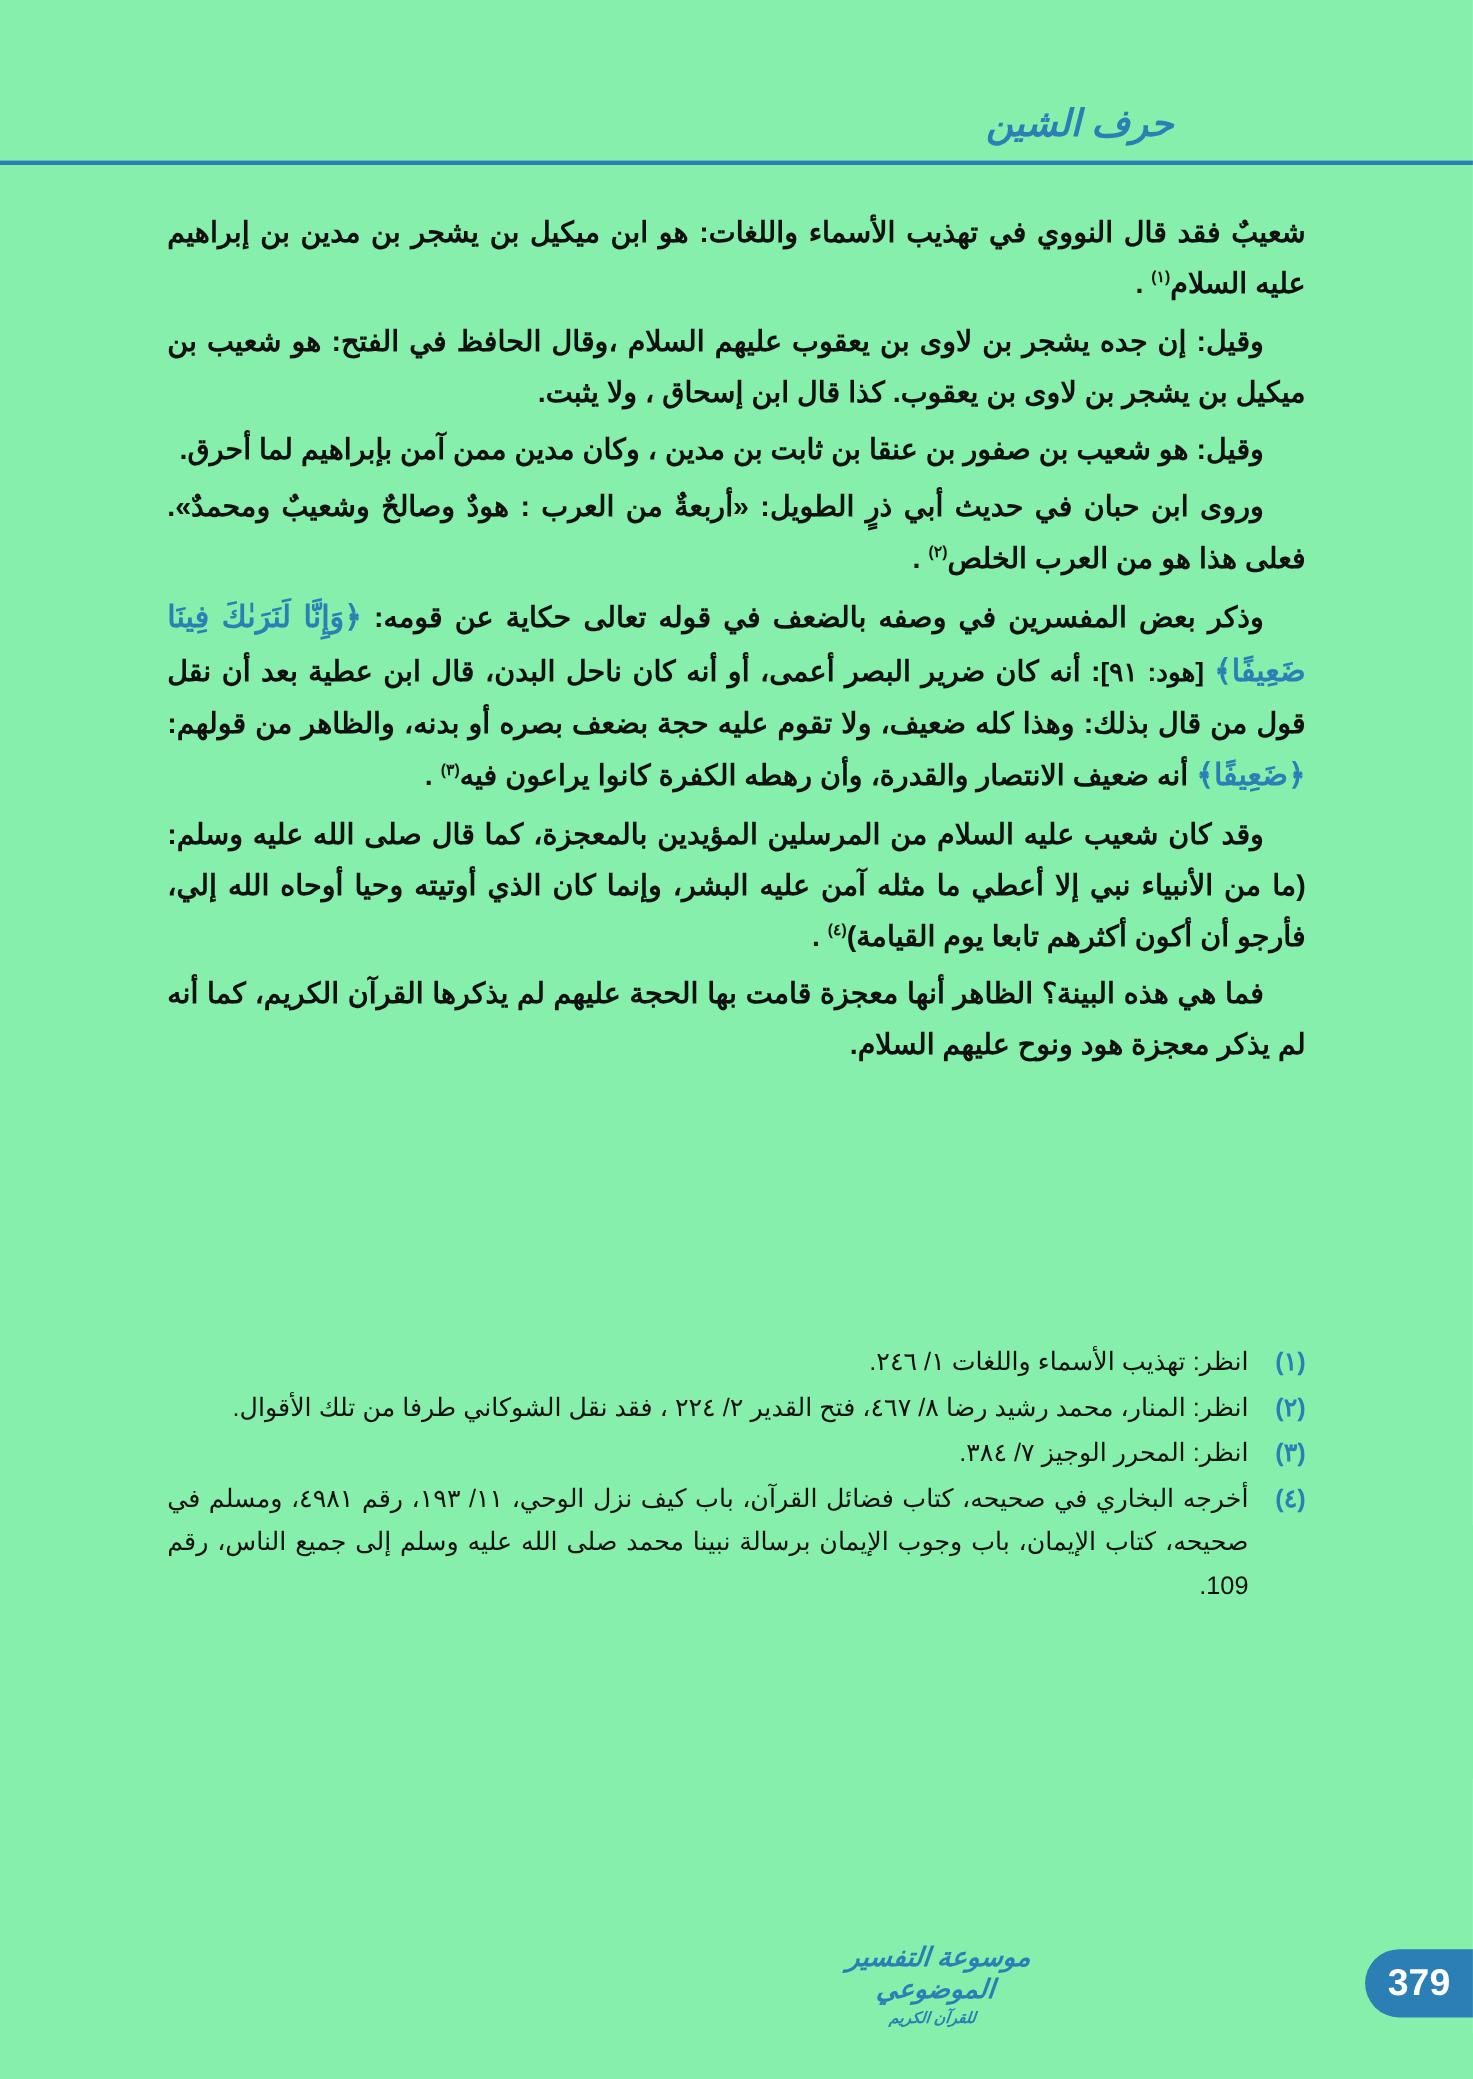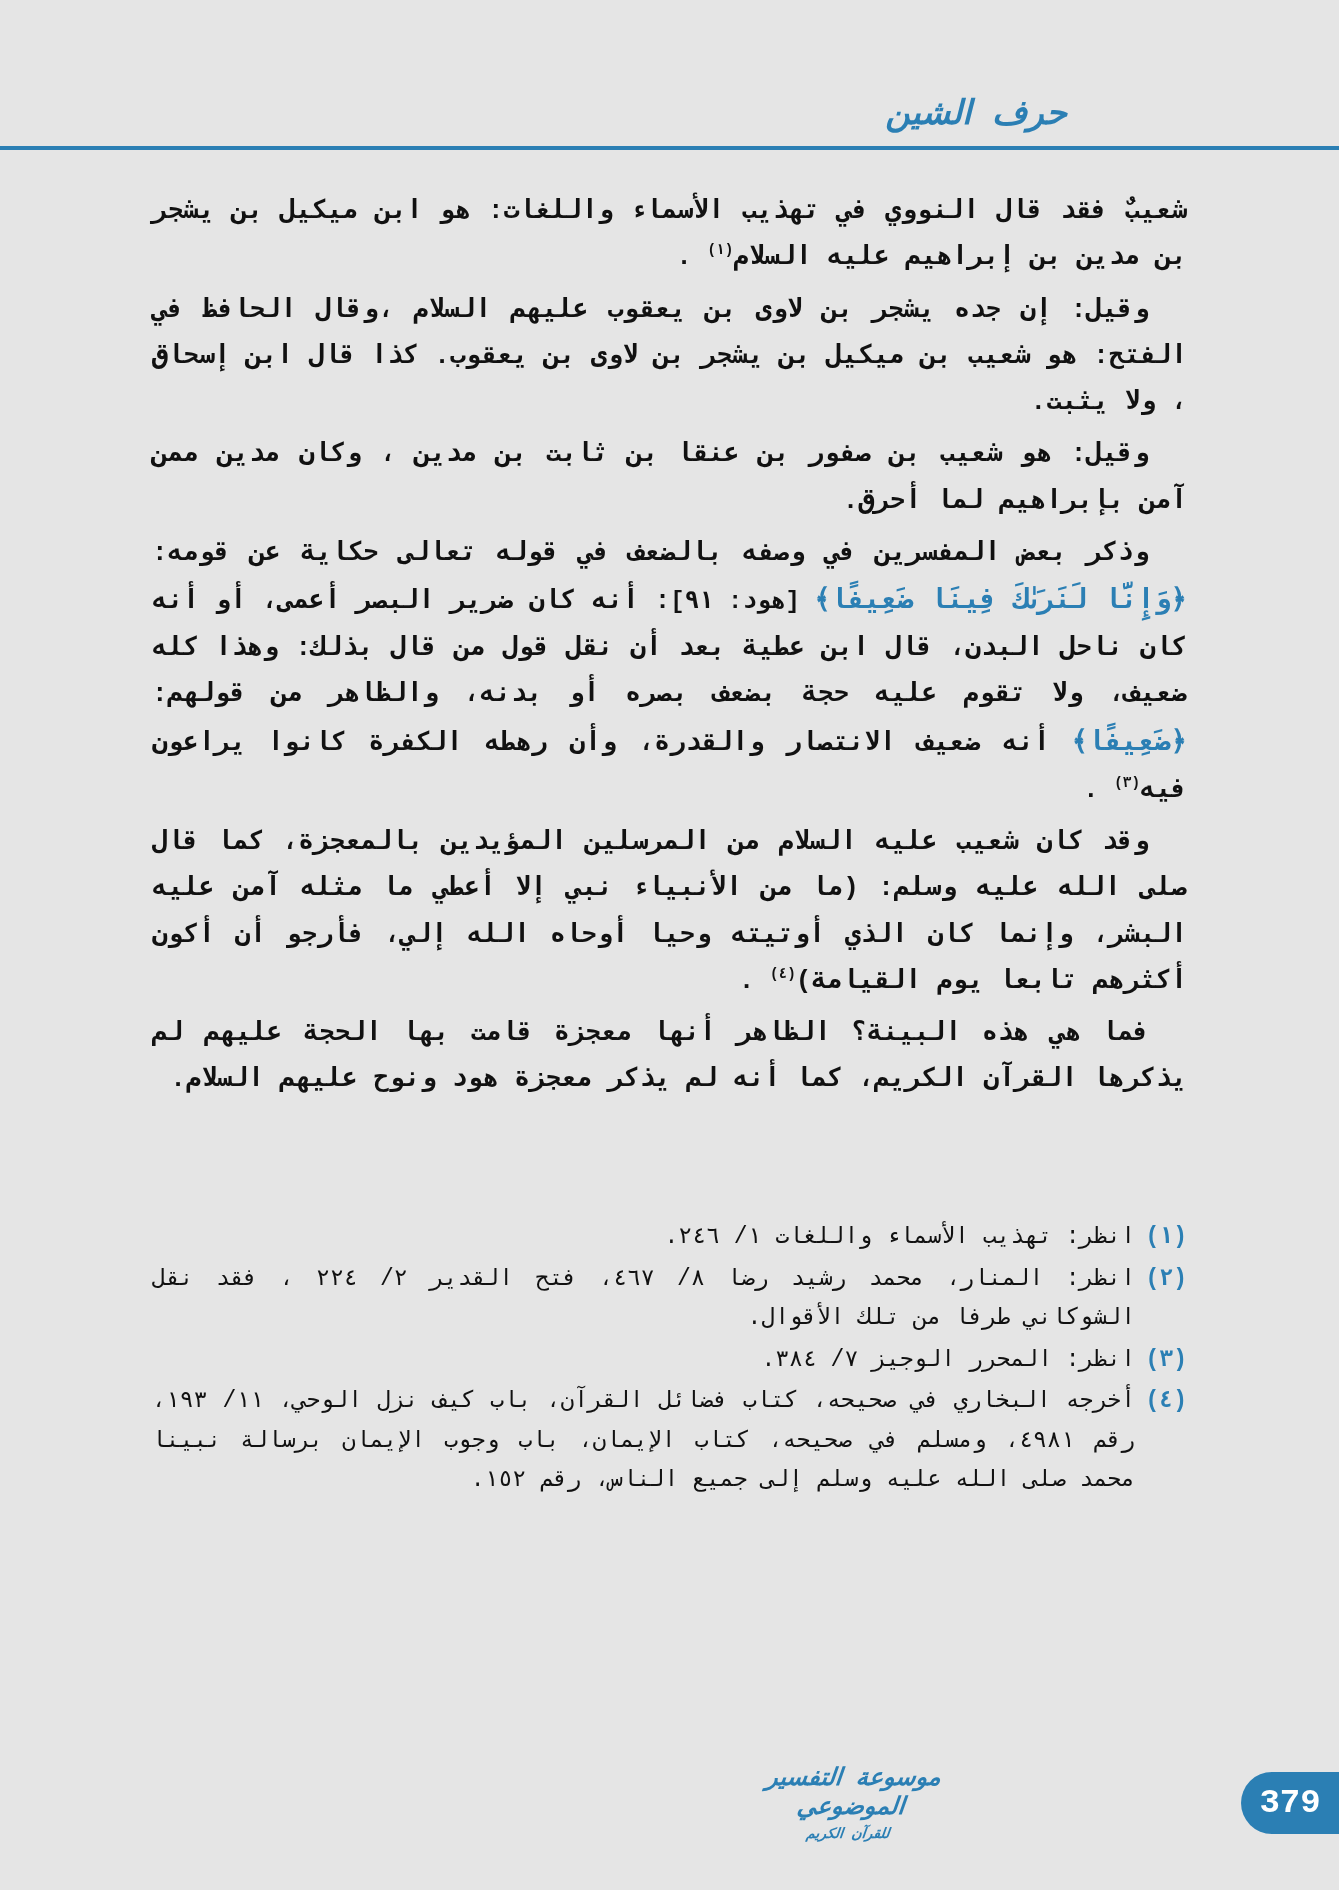--- a/index.html
+++ b/index.html
@@ -2,24 +2,24 @@
 <html lang="ar" dir="rtl" style="--accent: #2b7fb4;"><head>
 <meta charset="utf-8">
 <style>
   :root { --accent: #2b7fb4; }
   * { box-sizing: border-box; }
   html, body { margin: 0; padding: 0; background: #ffffff; }
   .page {
     position: relative;
     width: 1339px;
     height: 1890px;
-    background: #e5e5e5;
+    background: #86efac;
     overflow: hidden;
     direction: rtl;
-    font-family: Liberation Mono, monospace;
+    font-family: Liberation Sans, sans-serif;
     color: #111111;
   }
 
   
   .header-title {
     position: absolute;
     top: 92px;
     right: 272px;
     font-size: 34px;
     font-weight: bold;
@@ -117,41 +117,42 @@
 <div class="page">
 
   <div class="header-title">حرف الشين</div>
 
   <div class="header-rule"></div>
 
   <div class="body-block" id="paragraphs">
       <div class="para"><span class="seg-text">شعيبٌ فقد قال النووي في تهذيب الأسماء واللغات: هو ابن ميكيل بن يشجر بن مدين بن إبراهيم عليه السلام</span><span class="seg-sup">(١)</span><span class="seg-text"> .</span></div>
       <div class="para"><span class="seg-text">وقيل: إن جده يشجر بن لاوى بن يعقوب عليهم السلام ،وقال الحافظ في الفتح: هو شعيب بن ميكيل بن يشجر بن لاوى بن يعقوب. كذا قال ابن إسحاق ، ولا يثبت.</span></div>
       <div class="para"><span class="seg-text">وقيل: هو شعيب بن صفور بن عنقا بن ثابت بن مدين ، وكان مدين ممن آمن بإبراهيم لما أحرق.</span></div>
+      <div class="para"><span class="seg-text">وروى ابن حبان في حديث أبي ذرٍ الطويل: «أربعةٌ من العرب : هودٌ وصالحٌ وشعيبٌ ومحمدٌ». فعلى هذا هو من العرب الخلص</span><span class="seg-sup">(٢)</span><span class="seg-text"> .</span></div>
       <div class="para"><span class="seg-text">وذكر بعض المفسرين في وصفه بالضعف في قوله تعالى حكاية عن قومه: </span><span class="seg-quran">﴿وَإِنَّا لَنَرَىٰكَ فِينَا ضَعِيفًا﴾</span><span class="seg-ref"> [هود: ٩١]</span><span class="seg-text">: أنه كان ضرير البصر أعمى، أو أنه كان ناحل البدن، قال ابن عطية بعد أن نقل قول من قال بذلك: وهذا كله ضعيف، ولا تقوم عليه حجة بضعف بصره أو بدنه، والظاهر من قولهم: </span><span class="seg-quran">﴿ضَعِيفًا﴾</span><span class="seg-text"> أنه ضعيف الانتصار والقدرة، وأن رهطه الكفرة كانوا يراعون فيه</span><span class="seg-sup">(٣)</span><span class="seg-text"> .</span></div>
       <div class="para"><span class="seg-text">وقد كان شعيب عليه السلام من المرسلين المؤيدين بالمعجزة، كما قال صلى الله عليه وسلم: (ما من الأنبياء نبي إلا أعطي ما مثله آمن عليه البشر، وإنما كان الذي أوتيته وحيا أوحاه الله إلي، فأرجو أن أكون أكثرهم تابعا يوم القيامة)</span><span class="seg-sup">(٤)</span><span class="seg-text"> .</span></div>
       <div class="para"><span class="seg-text">فما هي هذه البينة؟ الظاهر أنها معجزة قامت بها الحجة عليهم لم يذكرها القرآن الكريم، كما أنه لم يذكر معجزة هود ونوح عليهم السلام.</span></div>
     </div>
 
   <div class="footnotes-block" id="footnotes">
       <div class="footnote">
         <span class="footnote-num">(١)</span>
         <span class="footnote-text">انظر: تهذيب الأسماء واللغات ١/ ٢٤٦.</span>
       </div>
       <div class="footnote">
         <span class="footnote-num">(٢)</span>
         <span class="footnote-text">انظر: المنار، محمد رشيد رضا ٨/ ٤٦٧، فتح القدير ٢/ ٢٢٤ ، فقد نقل الشوكاني طرفا من تلك الأقوال.</span>
       </div>
       <div class="footnote">
         <span class="footnote-num">(٣)</span>
         <span class="footnote-text">انظر: المحرر الوجيز ٧/ ٣٨٤.</span>
       </div>
       <div class="footnote">
         <span class="footnote-num">(٤)</span>
-        <span class="footnote-text">أخرجه البخاري في صحيحه، كتاب فضائل القرآن، باب كيف نزل الوحي، ١١/ ١٩٣، رقم ٤٩٨١، ومسلم في صحيحه، كتاب الإيمان، باب وجوب الإيمان برسالة نبينا محمد صلى الله عليه وسلم إلى جميع الناس، رقم ١٥٢.</span>
+        <span class="footnote-text">أخرجه البخاري في صحيحه، كتاب فضائل القرآن، باب كيف نزل الوحي، ١١/ ١٩٣، رقم ٤٩٨١، ومسلم في صحيحه، كتاب الإيمان، باب وجوب الإيمان برسالة نبينا محمد صلى الله عليه وسلم إلى جميع الناس، رقم 109.</span>
       </div>
     </div>
 
   <div class="emblem">
     <div class="emblem-l1">موسوعة التفسير الموضوعي</div>
     <div class="emblem-l2">للقرآن الكريم</div>
   </div>
 
   <div class="page-badge">
     <span>379</span>

